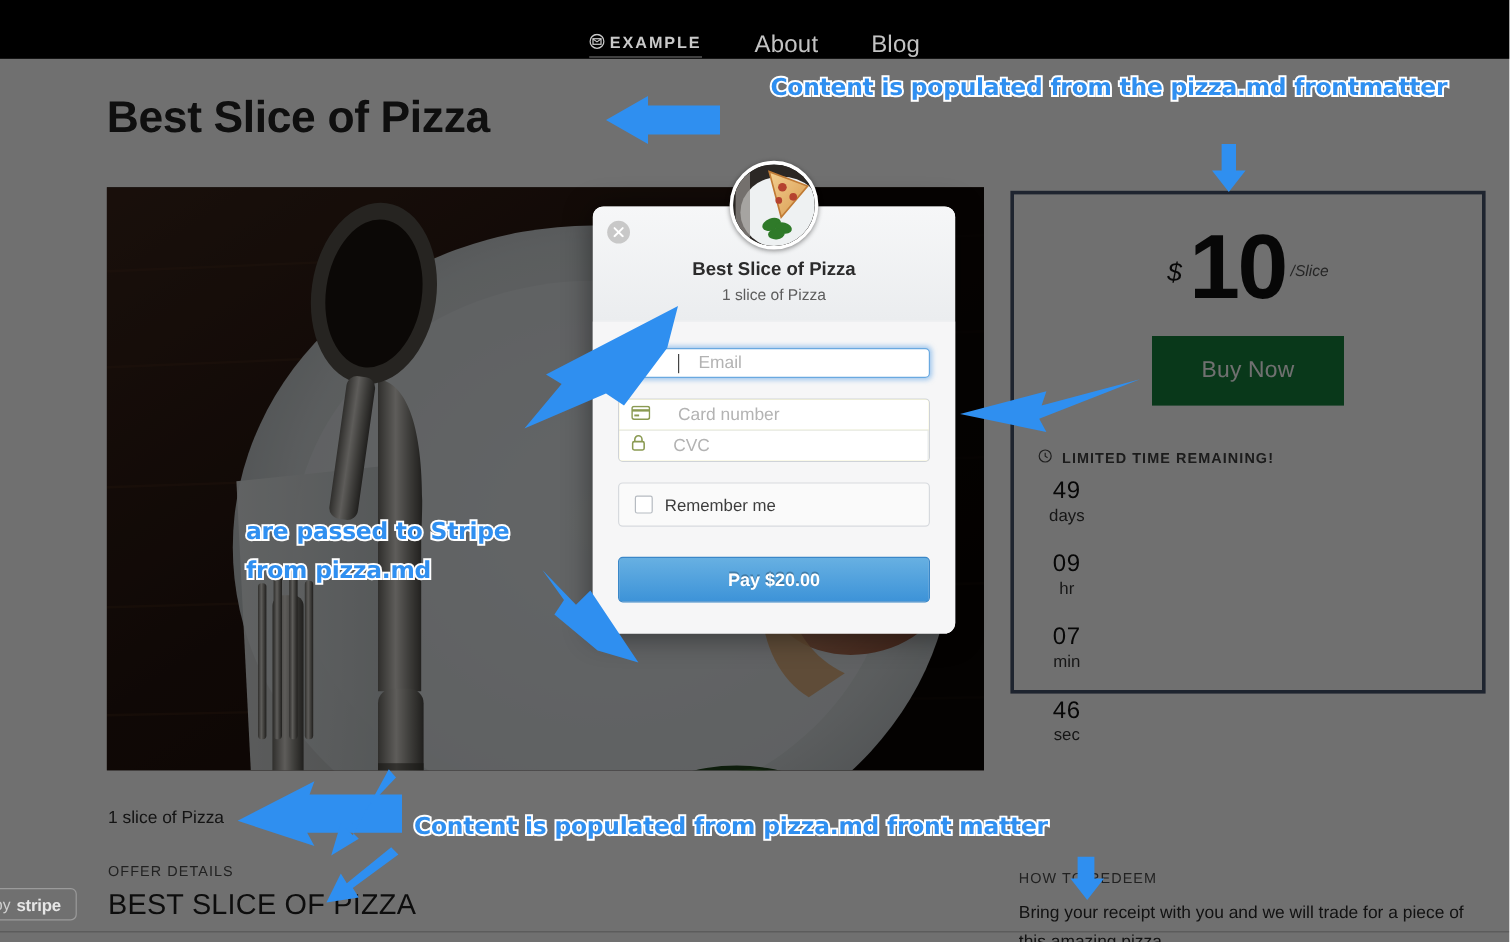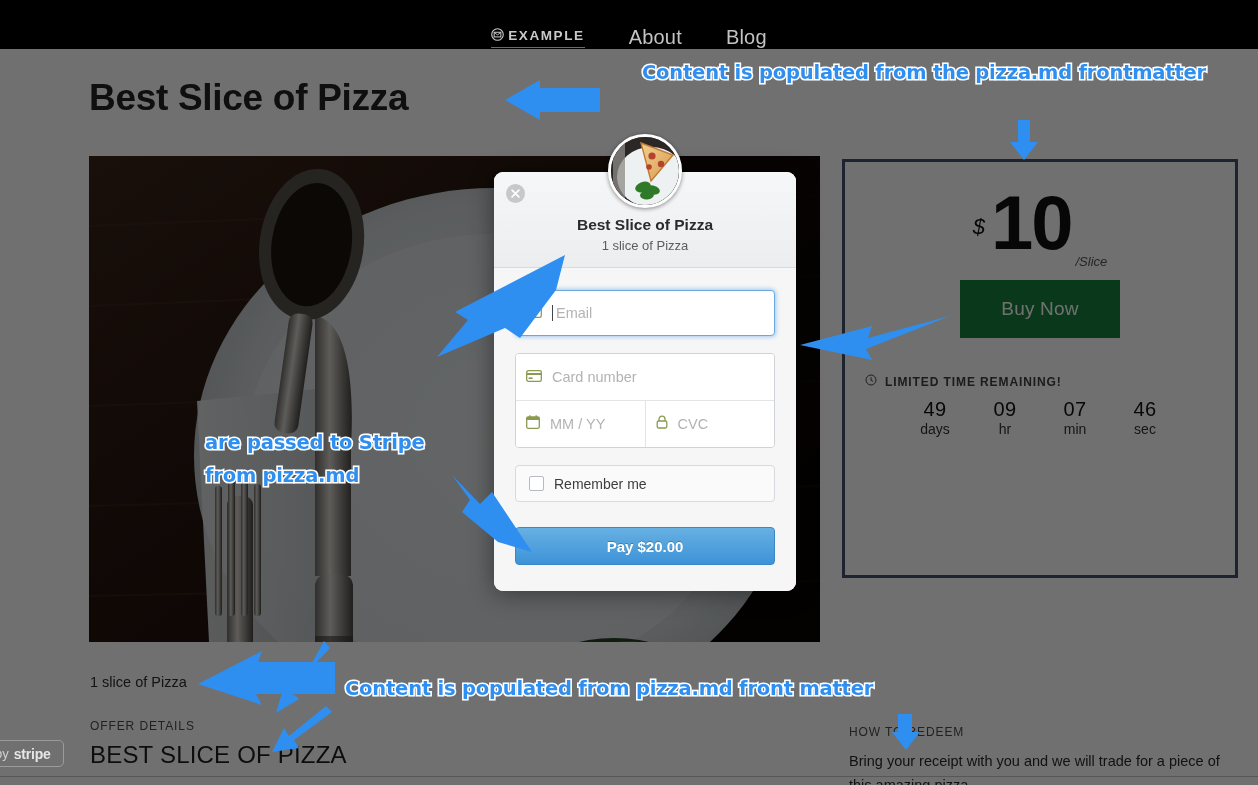--- a/index.html
+++ b/index.html
@@ -115,21 +115,21 @@
   .price-amount {
     font-size: 76px;
     font-weight: bold;
     color: #111;
     line-height: 74px;
     letter-spacing: -2px;
   }
   .price-unit {
     font-size: 13px;
     color: #555;
-    margin-top: 68px;
+    margin-top: 32px;
     margin-left: 4px;
     font-style: italic;
   }
   .buy-btn {
     display: block;
     width: 160px; height: 58px;
     margin: 16px auto 0 auto;
     background: #15803d;
     border: none;
     color: #ffffff;
@@ -166,20 +166,21 @@
     justify-content: flex-start;
     gap: 8px;
     font-weight: bold;
   }
   .clock-icon { display: inline-block; }
   .countdown {
     display: flex;
     justify-content: center;
     gap: 22px;
     margin-top: 9px;
+    flex-direction: column;
   }
   .cd-unit { width: 48px; text-align: center; }
   .cd-num {
     font-size: 20px;
     color: #111;
     letter-spacing: .5px;
   }
   .cd-lbl {
     font-size: 14px;
     color: #333;
@@ -294,25 +295,25 @@
     margin-top: 4px;
   }
   .checkout-body {
     padding: 22px 21px 26px 21px;
     background: #f6f6f7;
     border-radius: 0 0 9px 9px;
   }
   .field {
     display: flex;
     align-items: center;
-    height: 46px;
+    height: 25px;
     background: #ffffff;
     border: 1px solid #cfd3d8;
     padding: 0 10px;
-    gap: 10px;
+    gap: 23px;
   }
   .field.focused {
     border: 1px solid #6aa9e0;
     border-radius: 4px;
     box-shadow: 0 0 4px 1px rgba(90,160,230,.55);
   }
   .field-ph {
     font-size: 14.5px;
     color: #b3b3b3;
   }
@@ -623,31 +624,20 @@
               <rect x="0.7" y="0.7" width="14.6" height="10.6" rx="1.6" fill="none" stroke="#8a9a52" stroke-width="1.3"></rect>
               <rect x="0.7" y="3" width="14.6" height="2" fill="#8a9a52"></rect>
               <rect x="2.6" y="7.4" width="4" height="1.6" fill="#8a9a52"></rect>
             </svg>
           </span>
           <span class="field-ph">Card number</span>
         </div>
         <div class="cg-row2">
           <div class="field">
             <span>
-              <svg width="14" height="14" viewBox="0 0 14 14" aria-hidden="true">
-                <rect x="0.7" y="2" width="12.6" height="11.3" rx="1.5" fill="none" stroke="#8a9a52" stroke-width="1.3"></rect>
-                <rect x="0.7" y="2" width="12.6" height="3" fill="#8a9a52"></rect>
-                <rect x="3" y="0.4" width="1.6" height="3" fill="#8a9a52"></rect>
-                <rect x="9.4" y="0.4" width="1.6" height="3" fill="#8a9a52"></rect>
-              </svg>
-            </span>
-            <span class="field-ph">MM / YY</span>
-          </div>
-          <div class="field">
-            <span>
               <svg width="12" height="14" viewBox="0 0 12 14" aria-hidden="true">
                 <path d="M3 6 V4.2 A3 3 0 0 1 9 4.2 V6" fill="none" stroke="#8a9a52" stroke-width="1.3"></path>
                 <rect x="1.2" y="6" width="9.6" height="7" rx="1.4" fill="none" stroke="#8a9a52" stroke-width="1.3"></rect>
               </svg>
             </span>
             <span class="field-ph">CVC</span>
           </div>
         </div>
       </div>
 

